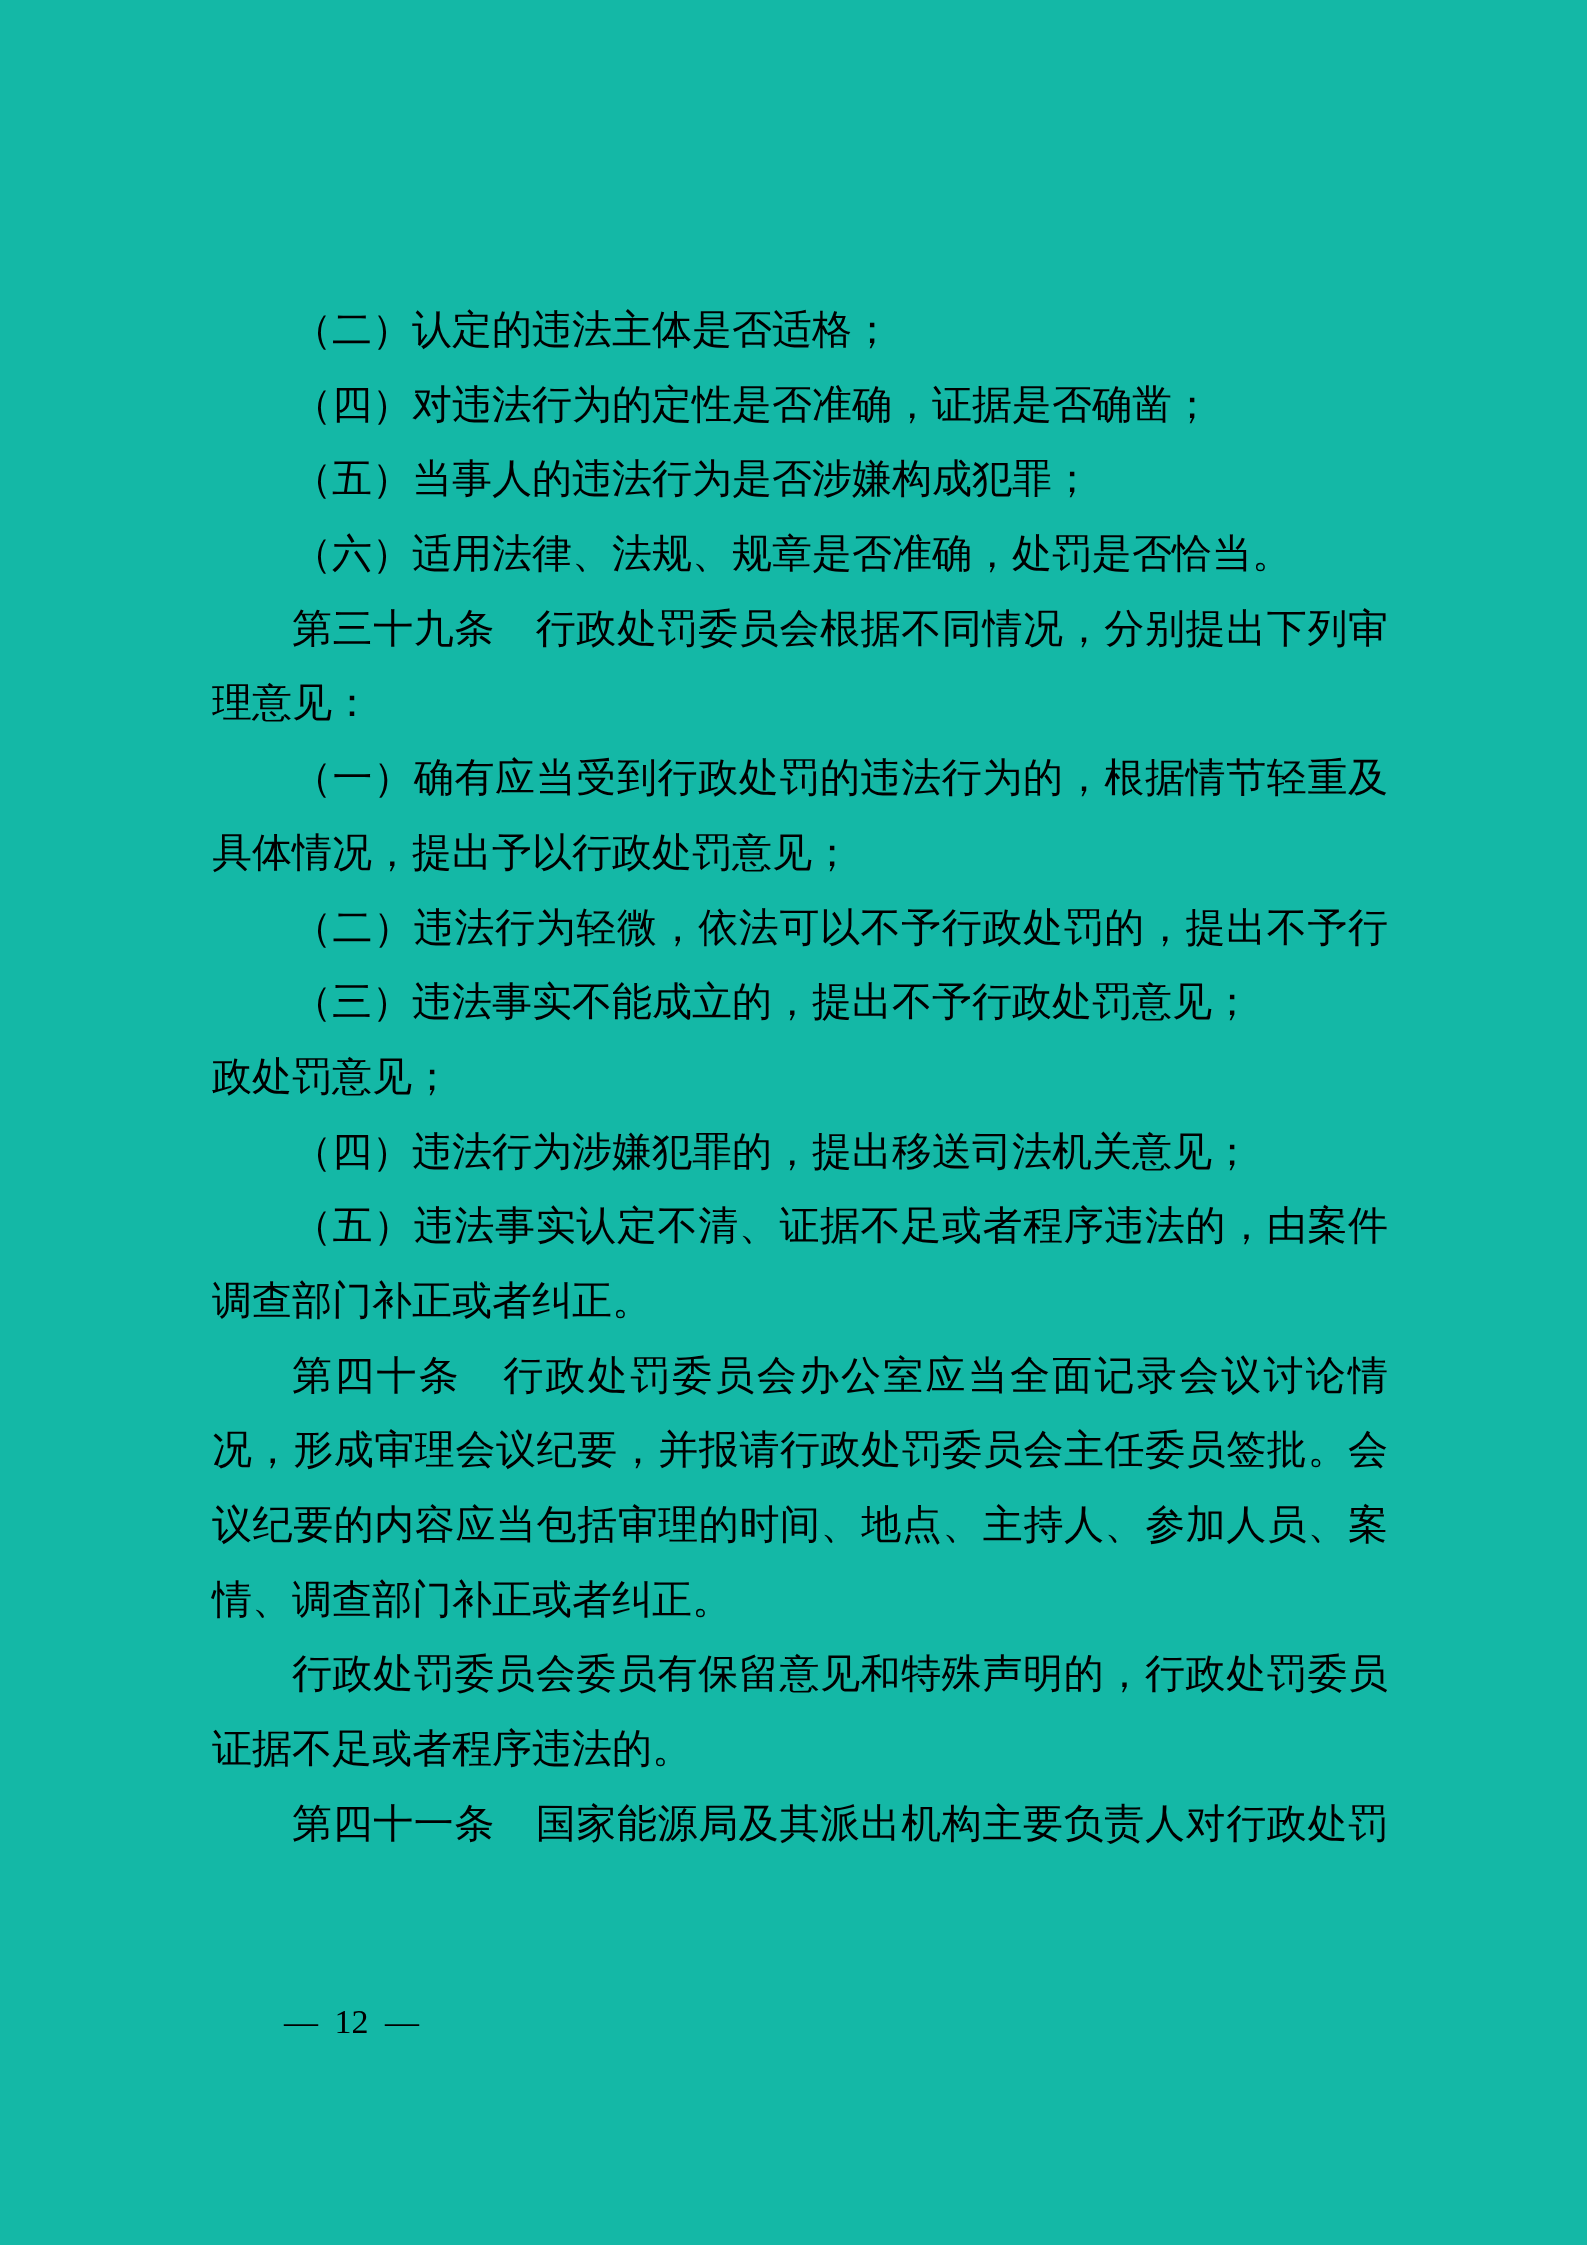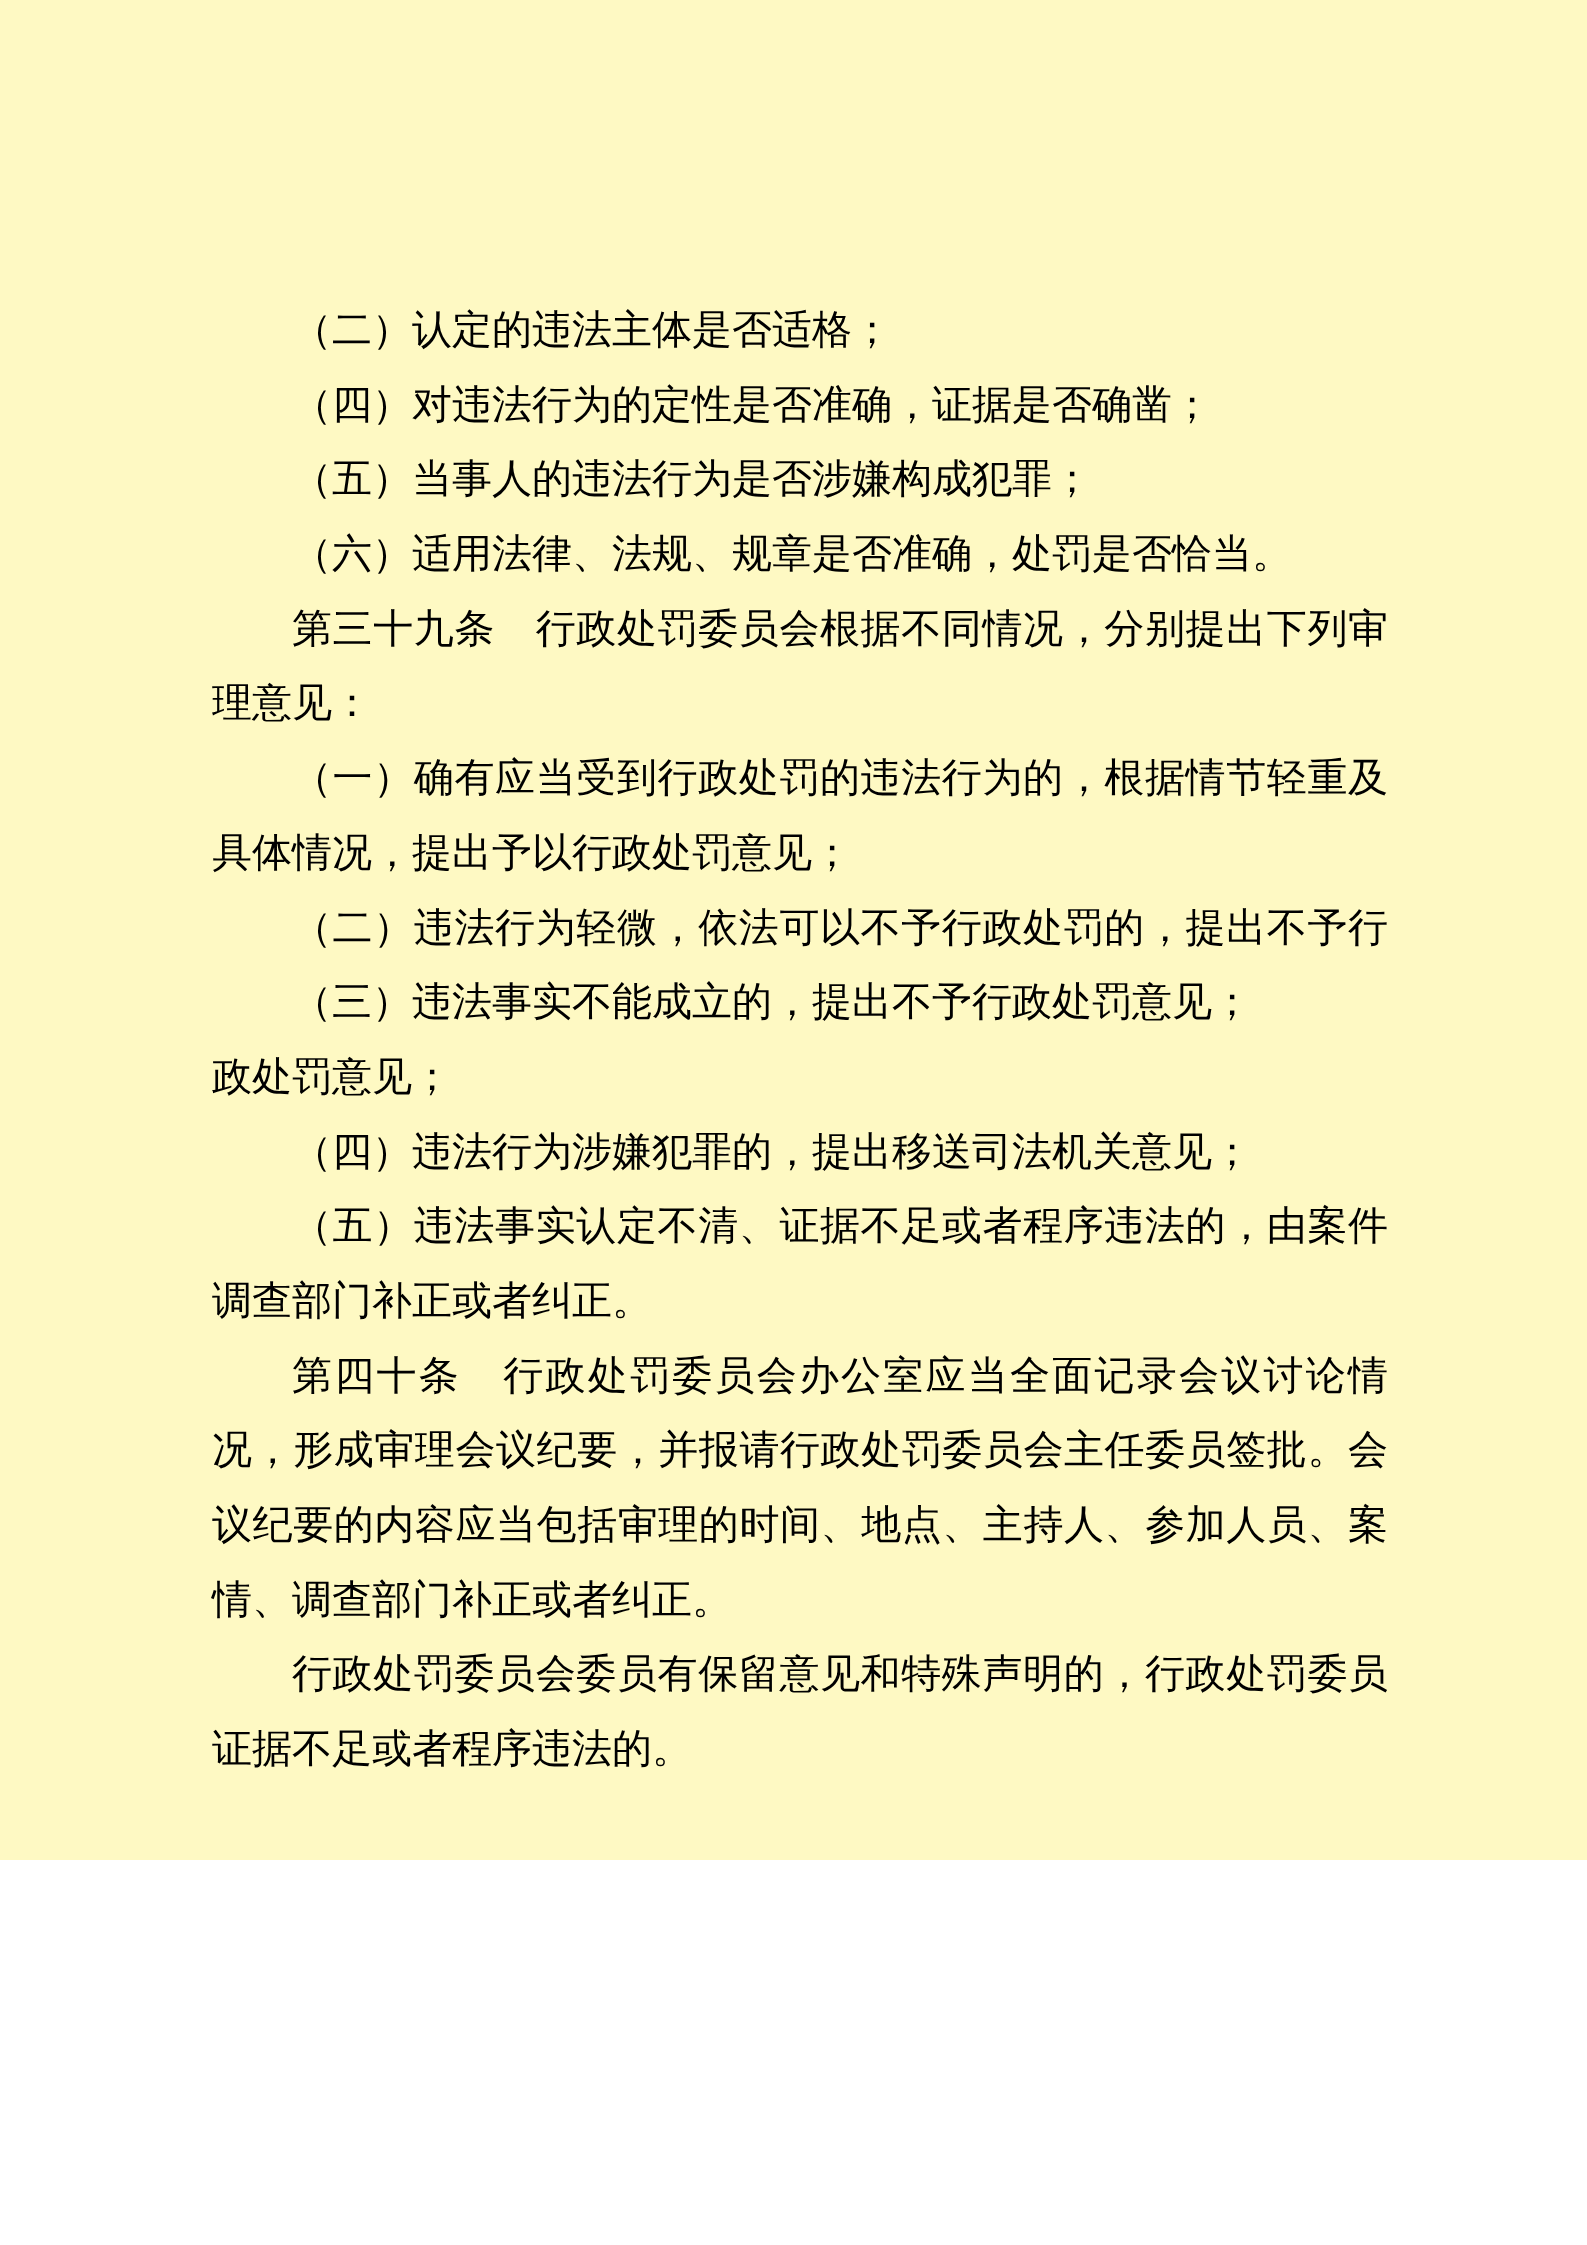--- a/index.html
+++ b/index.html
@@ -3,22 +3,22 @@
 <meta charset="utf-8">
 <style>
   html, body {
     margin: 0;
     padding: 0;
     background: #ffffff;
   }
   .page {
     position: relative;
     width: 1587px;
-    height: 1860px;
-    background: #fef9c3;
+    height: 2245px;
+    background: #14b8a6;
     overflow: hidden;
     font-family: "Liberation Sans", sans-serif;
     color: #000000;
   }
   .text-block {
     position: absolute;
     left: 212px;
     top: 292px;
     width: 1176px;
     font-size: 40px;
@@ -68,17 +68,18 @@
     <div class="ln">政处罚意见；</div>
     <div class="ln ind">（四）违法行为涉嫌犯罪的，提出移送司法机关意见；</div>
     <div class="ln ind jf">（五）违法事实认定不清、证据不足或者程序违法的，由案件</div>
     <div class="ln">调查部门补正或者纠正。</div>
     <div class="ln ind jf">第四十条　行政处罚委员会办公室应当全面记录会议讨论情</div>
     <div class="ln jf">况，形成审理会议纪要，并报请行政处罚委员会主任委员签批。会</div>
     <div class="ln jf">议纪要的内容应当包括审理的时间、地点、主持人、参加人员、案</div>
     <div class="ln">情、调查部门补正或者纠正。</div>
     <div class="ln ind jf">行政处罚委员会委员有保留意见和特殊声明的，行政处罚委员</div>
     <div class="ln">证据不足或者程序违法的。</div>
+    <div class="ln ind jf">第四十一条　国家能源局及其派出机构主要负责人对行政处罚</div>
   </div>
 
   <div class="footer">— 12 —</div>
 
 </div>
 
 </body></html>

